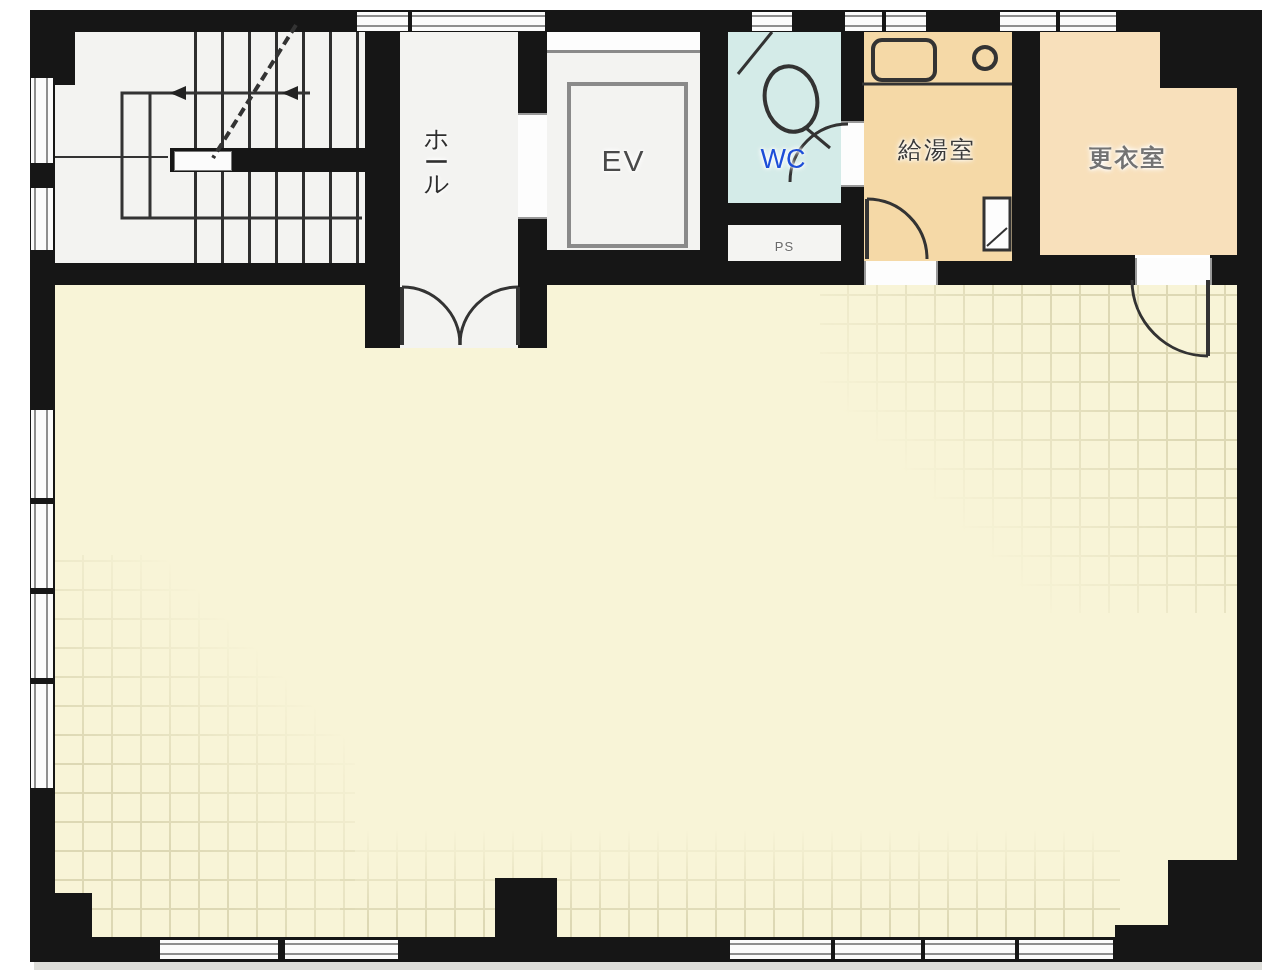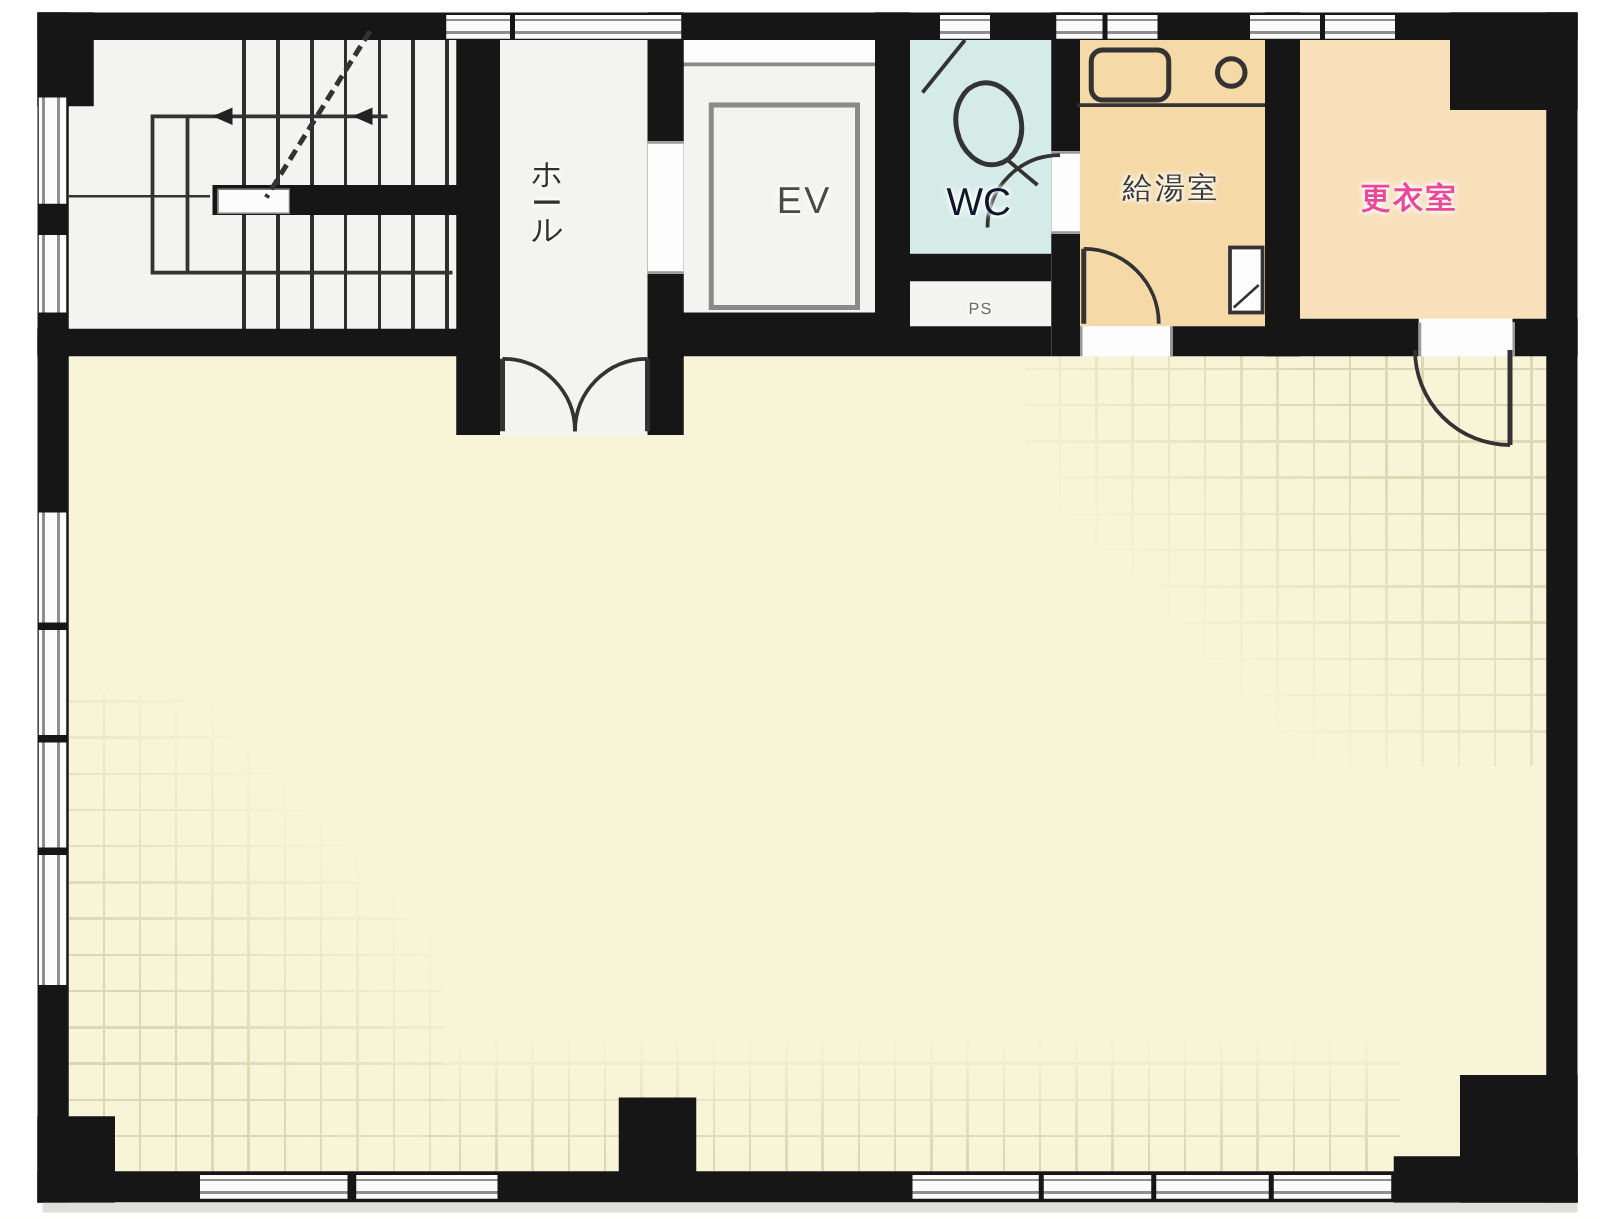--- a/index.html
+++ b/index.html
@@ -147,19 +147,19 @@
     <rect x="984" y="198" width="26" height="52" fill="#fdfdfd" stroke-width="3"></rect>
     <path d="M987,246 L1007,228" stroke-width="2"></path>
 
     <path d="M1208,280 V356" stroke-width="4"></path>
     <path d="M1132,280 A76,76 0 0 0 1208,356"></path>
   </svg>
 
   <div class="label" style="left:420px;top:112px;width:34px;height:130px;writing-mode:vertical-rl;
               font-size:25px;letter-spacing:9px;color:#2f2f2f;text-align:left;">ホール</div>
   <div class="label" style="left:567px;top:82px;width:113px;height:158px;display:flex;align-items:center;justify-content:center;
-              font-size:30px;color:#4a4a4a;letter-spacing:2px;padding-left:20px;">EV</div>
-  <div class="label" style="left:728px;top:144px;width:110px;font-size:31px;color:#0f172a;">WC</div>
+              font-size:30px;color:#4a4a4a;letter-spacing:2px;">EV</div>
+  <div class="label" style="left:728px;top:144px;width:110px;font-size:27px;color:#1d4ed8;">WC</div>
   <div class="label" style="left:728px;top:239px;width:113px;font-size:13px;color:#6b6b6b;letter-spacing:1px;">PS</div>
   <div class="label" style="left:862px;top:134px;width:150px;font-size:24px;font-weight:400;color:#3a3a3a;letter-spacing:2px;">給湯室</div>
-  <div class="label" style="left:1040px;top:142px;width:175px;font-size:24px;font-weight:600;color:#ec4899;letter-spacing:2px;">更衣室</div>
+  <div class="label" style="left:1040px;top:142px;width:175px;font-size:24px;font-weight:600;color:#737373;letter-spacing:2px;">更衣室</div>
 
 </div>
 
 </body></html>

